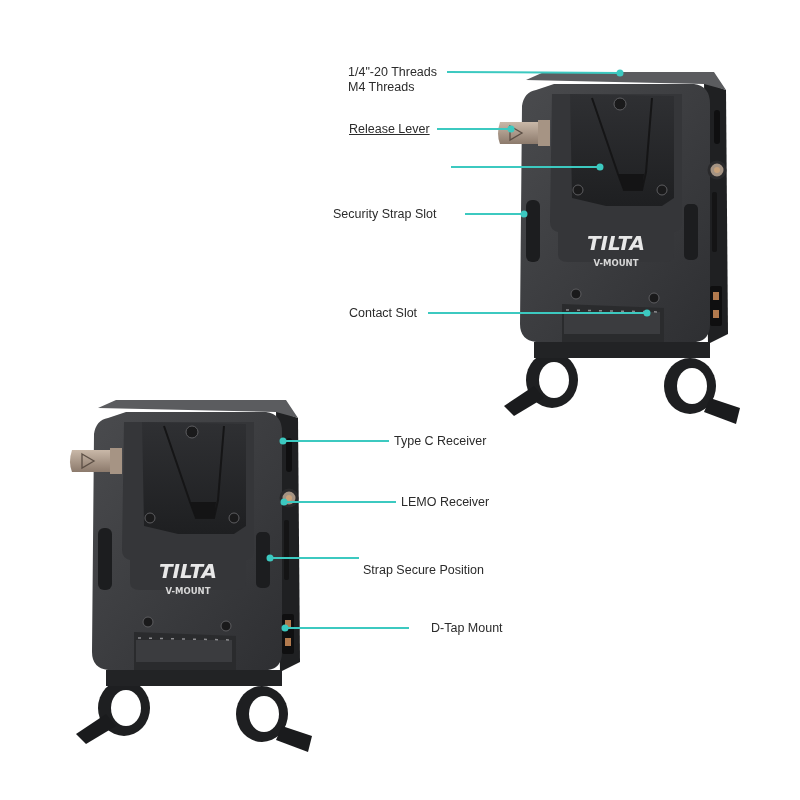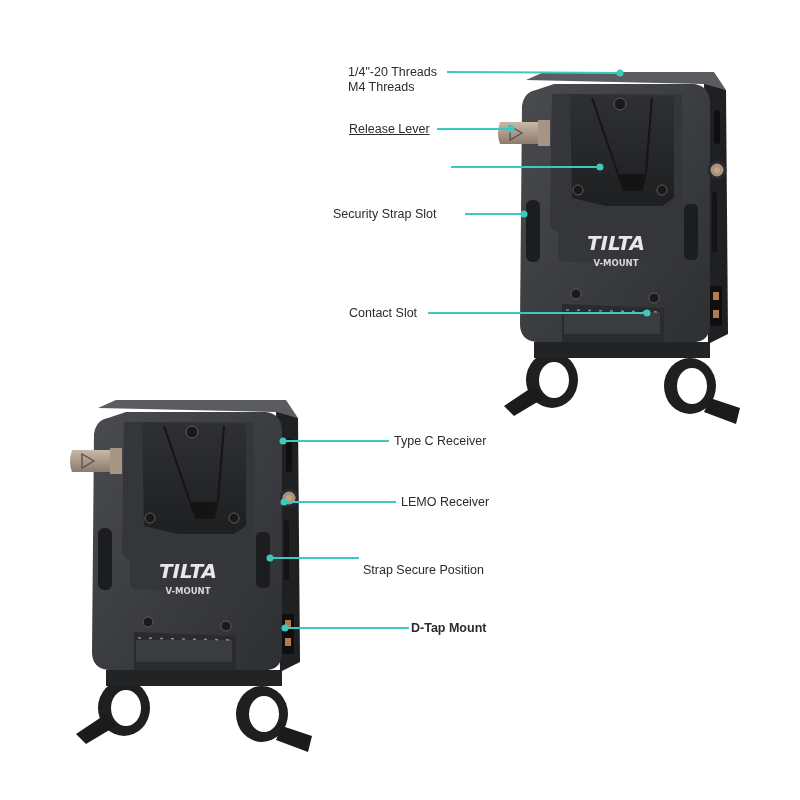--- a/index.html
+++ b/index.html
@@ -125,16 +125,16 @@
 
   <div class="label" style="left:394px; top:434px;">
     <span>Type C Receiver</span>
   </div>
   <div class="label" style="left:401px; top:495px;text-align:right;">
     <span>LEMO Receiver</span>
   </div>
   <div class="label" style="left:363px; top:551px;margin-top:12px;">
     <span>Strap Secure Position</span>
   </div>
-  <div class="label" style="left:411px; top:621px;font-weight:bold;">
+  <div class="label" style="left:431px; top:621px;">
     <span>D-Tap Mount</span>
   </div>
 </div>
 
 </body></html>

